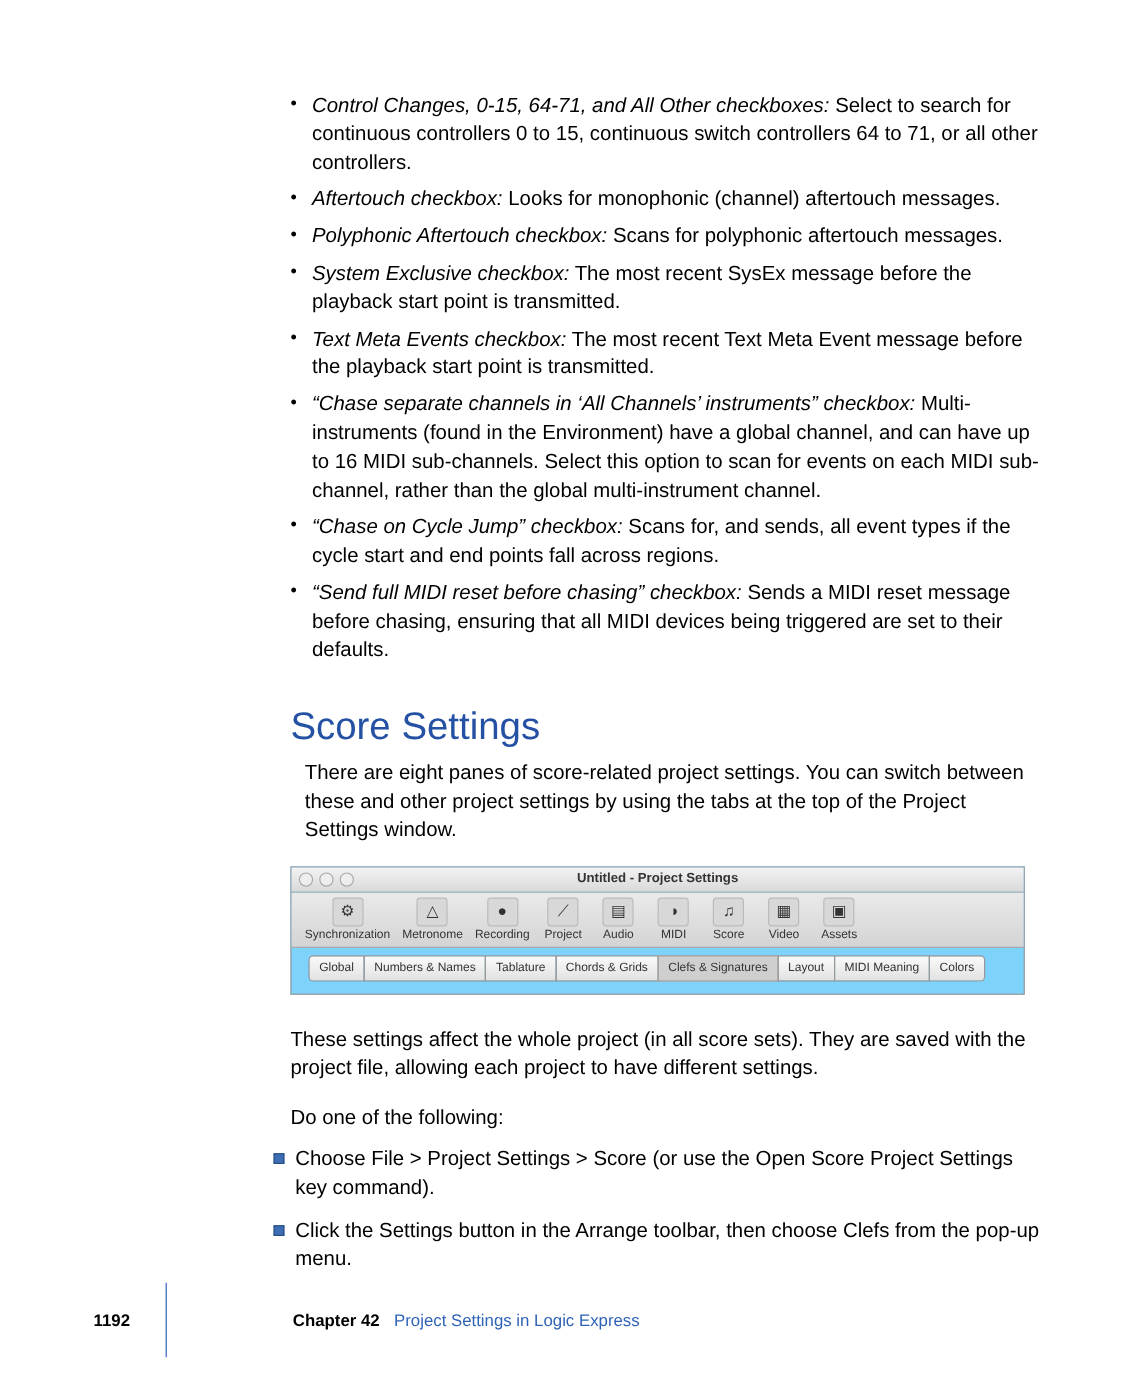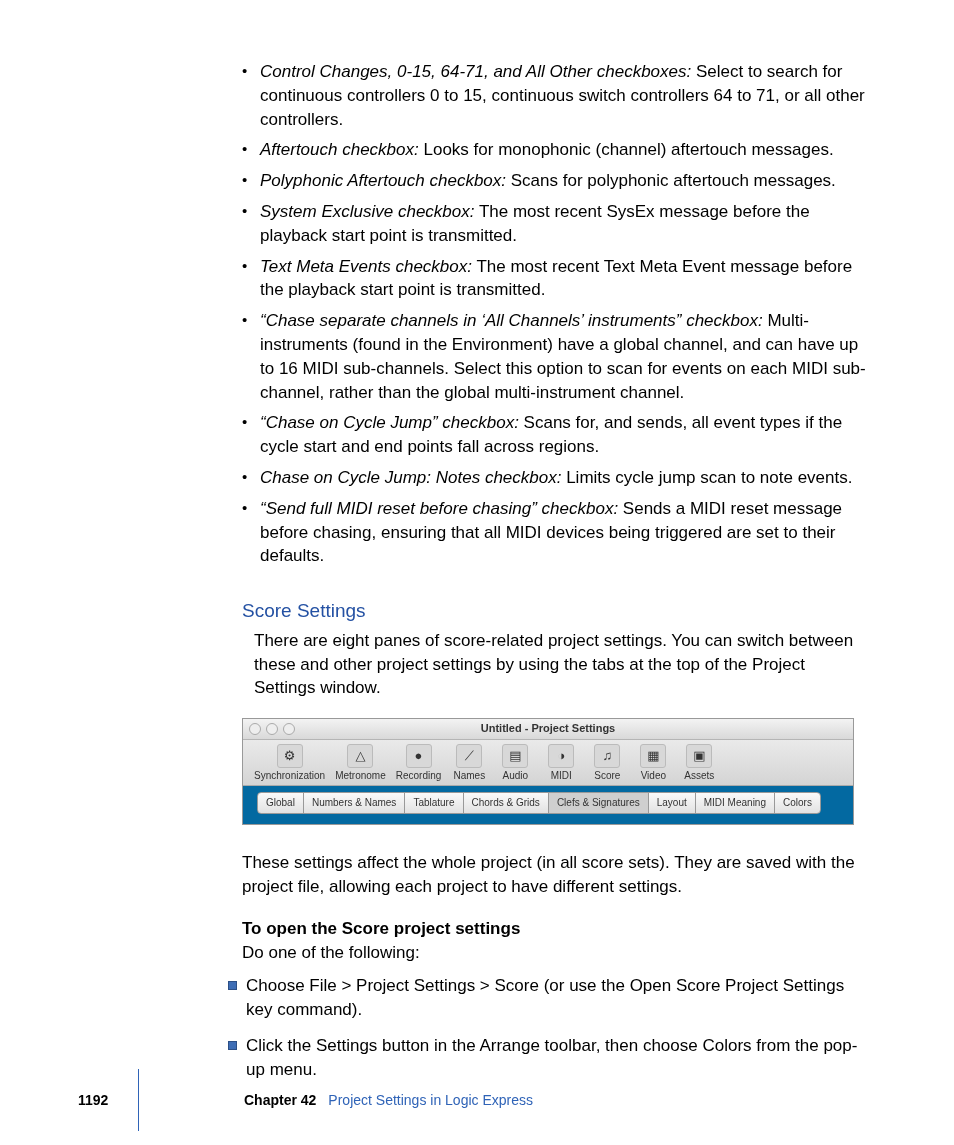--- a/index.html
+++ b/index.html
@@ -8,21 +8,21 @@
     font-family: "Myriad Pro", "Segoe UI", "Helvetica Neue", Arial, sans-serif;
     font-size: 17px;
     line-height: 1.4;
     color: #000;
     width: 954px;
     height: 1145px;
     position: relative;
     background: #fff;
   }
   .page {
-    padding: 60px 85px 0 242px;
+    padding: 76px 85px 0 242px;
   }
   ul.bullet-list {
     list-style: none;
     padding: 0;
     margin: 0 0 28px 0;
   }
   ul.bullet-list > li {
     position: relative;
     padding-left: 18px;
     margin-bottom: 7px;
@@ -30,31 +30,31 @@
   ul.bullet-list > li::before {
     content: "•";
     position: absolute;
     left: 0;
     top: 0;
     color: #000;
     font-size: 15px;
   }
   .term { font-style: italic; }
   h2.section-heading {
-    font-size: 19px;
+    font-size: 32px;
     font-weight: 400;
     color: #2451a3;
     margin: 30px 0 4px 0;
   }
   p.intro { margin: 0 0 18px 12px; }
 
   
   .window {
     border: 1px solid #999;
-    background: #0369a1;
+    background: #7dd3fc;
     width: 610px;
     margin-bottom: 26px;
     font-family: "Lucida Grande", "Helvetica", Arial, sans-serif;
   }
   .titlebar {
     background: linear-gradient(#f3f3f3, #d9d9d9);
     border-bottom: 1px solid #b5b5b5;
     height: 20px;
     display: flex;
     align-items: center;
@@ -179,21 +179,20 @@
 <div class="page">
 
   <ul class="bullet-list" id="bullets">
       <li><span class="term">Control Changes, 0-15, 64-71, and All Other checkboxes:</span><span> Select to search for continuous controllers 0 to 15, continuous switch controllers 64 to 71, or all other controllers.</span></li>
       <li><span class="term">Aftertouch checkbox:</span><span> Looks for monophonic (channel) aftertouch messages.</span></li>
       <li><span class="term">Polyphonic Aftertouch checkbox:</span><span> Scans for polyphonic aftertouch messages.</span></li>
       <li><span class="term">System Exclusive checkbox:</span><span> The most recent SysEx message before the playback start point is transmitted.</span></li>
       <li><span class="term">Text Meta Events checkbox:</span><span> The most recent Text Meta Event message before the playback start point is transmitted.</span></li>
       <li><span class="term">“Chase separate channels in ‘All Channels’ instruments” checkbox:</span><span> Multi-instruments (found in the Environment) have a global channel, and can have up to 16 MIDI sub-channels. Select this option to scan for events on each MIDI sub-channel, rather than the global multi-instrument channel.</span></li>
       <li><span class="term">“Chase on Cycle Jump” checkbox:</span><span> Scans for, and sends, all event types if the cycle start and end points fall across regions.</span></li>
-      <li><span class="term">Chase on Cycle Jump:  Notes checkbox:</span><span> Limits cycle jump scan to note events.</span></li>
       <li><span class="term">“Send full MIDI reset before chasing” checkbox:</span><span> Sends a MIDI reset message before chasing, ensuring that all MIDI devices being triggered are set to their defaults.</span></li>
     </ul>
 
   <h2 class="section-heading">Score Settings</h2>
   <p class="intro">There are eight panes of score-related project settings. You can switch between these and other project settings by using the tabs at the top of the Project Settings window.</p>
 
   <div class="window">
     <div class="titlebar">
       <div class="tb-buttons">
         <span class="tb-btn"></span>
@@ -210,21 +209,21 @@
         <div class="tool">
           <div class="icon">△</div>
           <span>Metronome</span>
         </div>
         <div class="tool">
           <div class="icon">●</div>
           <span>Recording</span>
         </div>
         <div class="tool">
           <div class="icon">⟋</div>
-          <span>Names</span>
+          <span>Project</span>
         </div>
         <div class="tool">
           <div class="icon">▤</div>
           <span>Audio</span>
         </div>
         <div class="tool">
           <div class="icon">◑</div>
           <span>MIDI</span>
         </div>
         <div class="tool">
@@ -249,27 +248,26 @@
           <div class="tab active">Clefs &amp; Signatures</div>
           <div class="tab">Layout</div>
           <div class="tab">MIDI Meaning</div>
           <div class="tab">Colors</div>
         </div>
     </div>
   </div>
 
   <p class="body">These settings affect the whole project (in all score sets). They are saved with the project file, allowing each project to have different settings.</p>
 
-  <p class="subhead">To open the Score project settings</p>
   <p class="do-one">Do one of the following:</p>
 
   <div class="square-list-wrap">
     <ul class="square-list" id="steps">
         <li>Choose File &gt; Project Settings &gt; Score (or use the Open Score Project Settings key command).</li>
-        <li>Click the Settings button in the Arrange toolbar, then choose Colors from the pop-up menu.</li>
+        <li>Click the Settings button in the Arrange toolbar, then choose Clefs from the pop-up menu.</li>
       </ul>
   </div>
 
 </div>
 
 <div class="footer">
   <div class="divider"></div>
   <span class="page-num">1192</span>
   <span class="chapter-label">Chapter 42</span>
   <span class="chapter-title">Project Settings in Logic Express</span>

